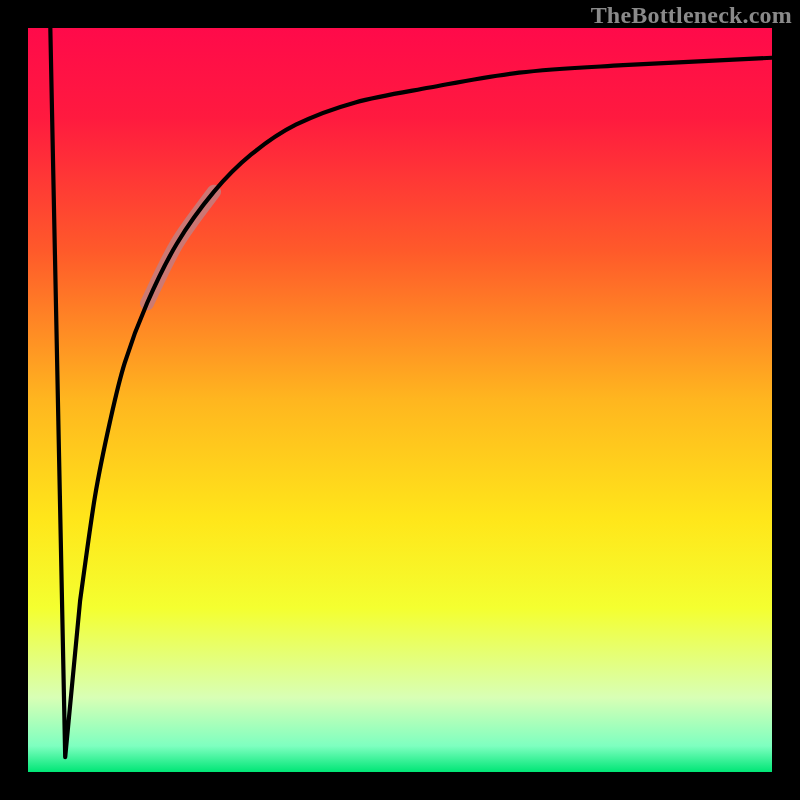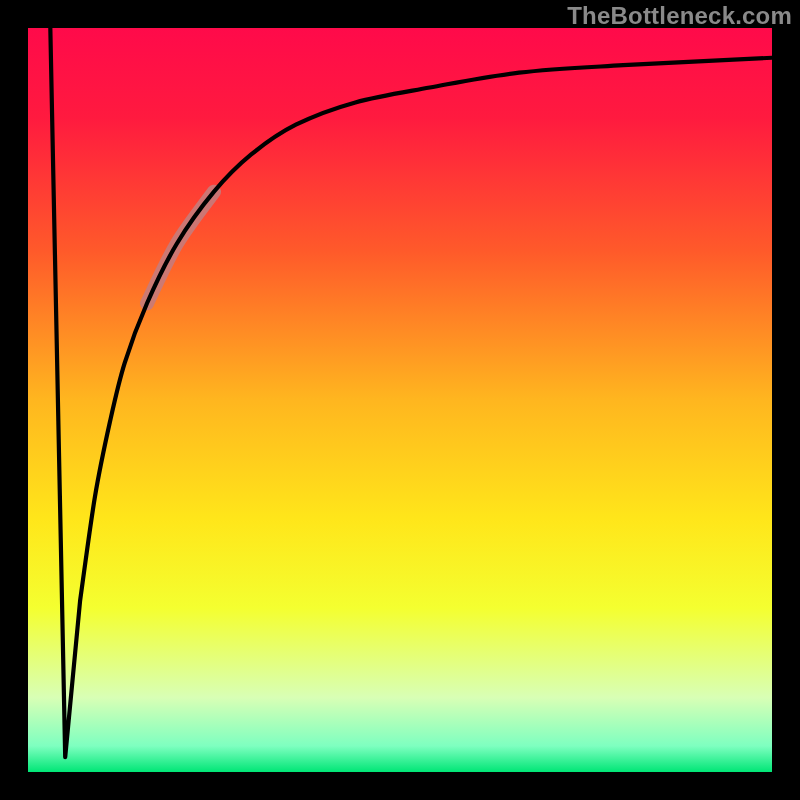--- a/index.html
+++ b/index.html
@@ -13,21 +13,21 @@
   .stage {
     position: relative;
     width: 800px;
     height: 800px;
     background: #000;
   }
   .watermark {
     position: absolute;
     top: 2px;
     right: 8px;
-    font-family: Liberation Sans, sans-serif;
+    font-family: Liberation Serif, serif;
     font-size: 24px;
     font-weight: 600;
     color: #8a8a8a;
     letter-spacing: 0.2px;
     user-select: none;
   }
   svg {
     position: absolute;
     left: 0;
     top: 0;

